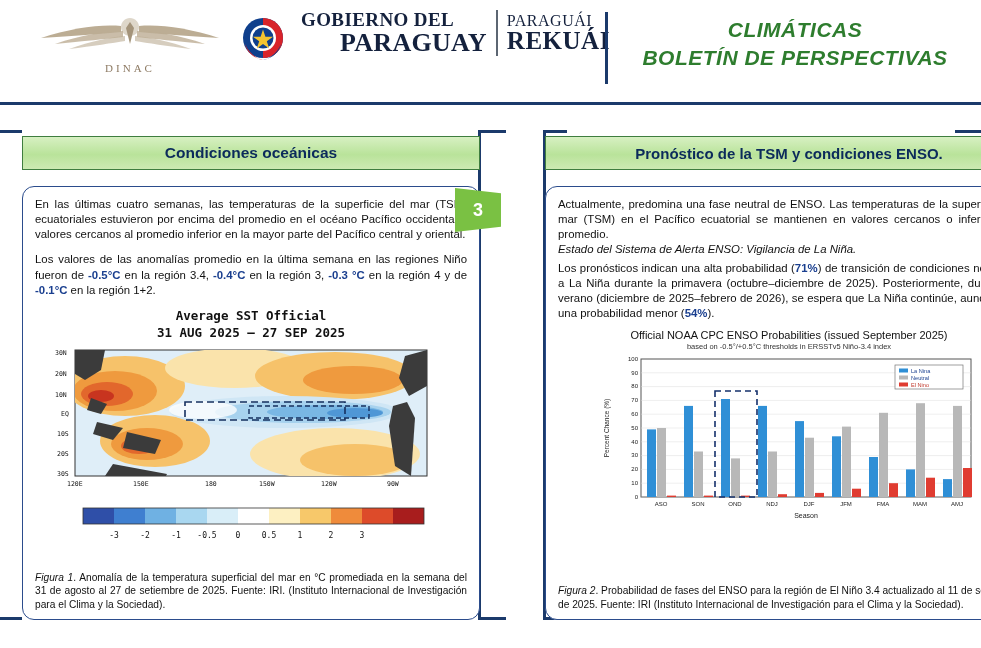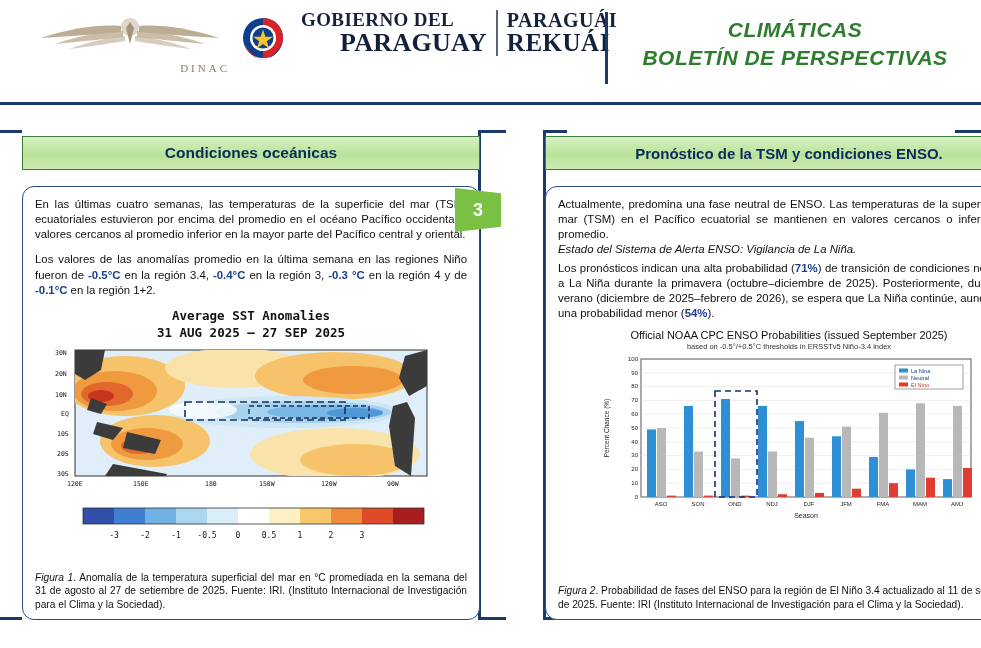--- a/index.html
+++ b/index.html
@@ -25,34 +25,34 @@
   .dinac {
     position:absolute; left:30px; top:8px; width:200px; height:85px;
     text-align:center;
   }
   .dinac-wing {
     width:190px; height:46px; margin:4px auto 0;
     position:relative;
   }
   .dinac-label {
     font-family:"Liberation Serif", serif;
-    font-size:11px; letter-spacing:3px; color:#8d7a63; margin-top:4px;text-align:right;
+    font-size:11px; letter-spacing:3px; color:#8d7a63; margin-top:4px;
   }
   .gob {
     position:absolute; left:235px; top:10px; width:350px; height:80px;
     display:flex; align-items:flex-start; gap:10px;
   }
   .gob-seal { width:56px; height:56px; position:relative; flex:0 0 56px; }
   .gob-text { display:flex; align-items:center; gap:9px; }
   .gob-es { font-family:"Liberation Serif", serif; line-height:0.97; }
   .gob-es .l1 { font-size:19px; font-weight:bold; letter-spacing:0.4px; color:#14213d; }
   .gob-es .l2 { font-size:26px; font-weight:bold; letter-spacing:0.3px; color:#14213d;margin-left:39px; }
   .gob-div { width:2px; height:46px; background:#5c6672; }
   .gob-gn { font-family:"Liberation Serif", serif; line-height:0.97; color:#14213d; }
-  .gob-gn .l1 { font-size:20px; font-weight:bold; letter-spacing:0.5px; }
+  .gob-gn .l1 { font-size:16px; font-weight:normal; letter-spacing:0.5px; }
   .gob-gn .l2 { font-size:25px; font-weight:bold; letter-spacing:0.5px; }
   .vdiv {
     position:absolute; left:605px; top:12px; width:3px; height:72px; background:#1b3a6b;
   }
   .boletin {
     position:absolute; left:620px; top:16px; width:350px;
     text-align:center;
     font-family:"Liberation Sans", sans-serif;
     font-weight:bold; font-style:italic;
     font-size:21px; line-height:1.35;
@@ -207,21 +207,21 @@
   <div class="title-box">Condiciones oceánicas</div>
 
   <div class="panel">
     <div class="body-text">En las últimas cuatro semanas, las temperaturas de la superficie del mar (TSM) ecuatoriales estuvieron por encima del promedio en el océano Pacífico occidental y valores cercanos al promedio inferior en la mayor parte del Pacífico central y oriental.</div>
     <div class="body-text" style="margin-top:10px;">
       <span>Los valores de las anomalías promedio en la última semana en las regiones Niño fueron de </span><span class="blue">-0.5°C</span><span> en la región 3.4, </span><span class="blue">-0.4°C</span><span> en la región 3, </span><span class="blue">-0.3 °C</span><span> en la región 4 y de </span><span class="blue">-0.1°C</span><span> en la región 1+2.</span>
     </div>
 
     <div class="sst-wrap">
       <div class="sst-title">
-        <div>Average SST Anomalies</div>
+        <div>Average SST Official</div>
         <div>31 AUG 2025  —  27 SEP 2025</div>
       </div>
 
       <svg width="434" height="210" viewBox="0 0 434 210" style="display:block;margin:4px auto 0;">
         <defs>
           <clipPath id="mapclip">
               <rect x="40" y="4" width="352" height="126"></rect>
             </clipPath>
         </defs>
 

